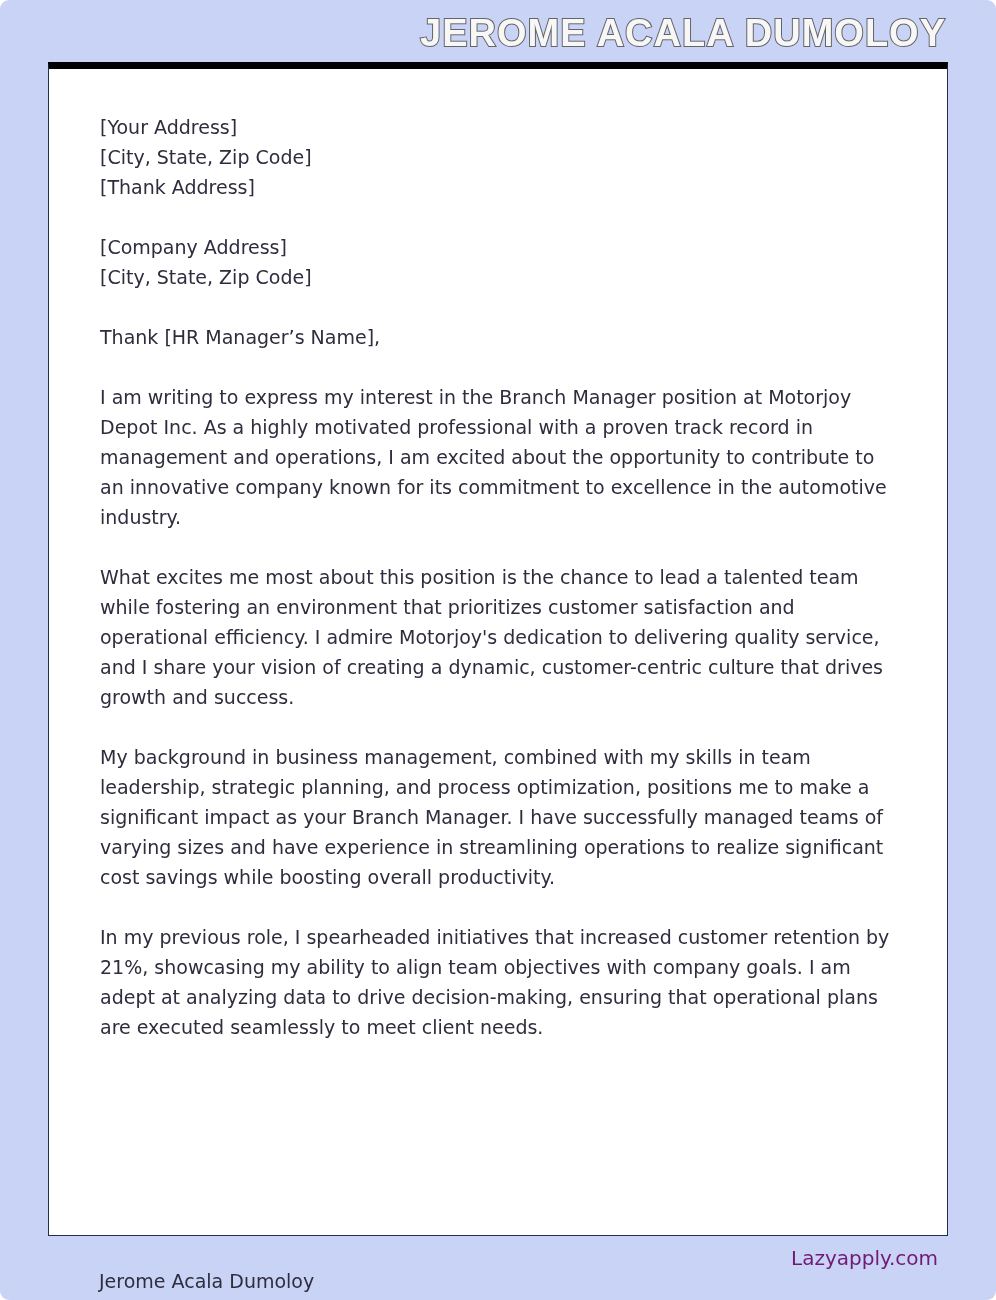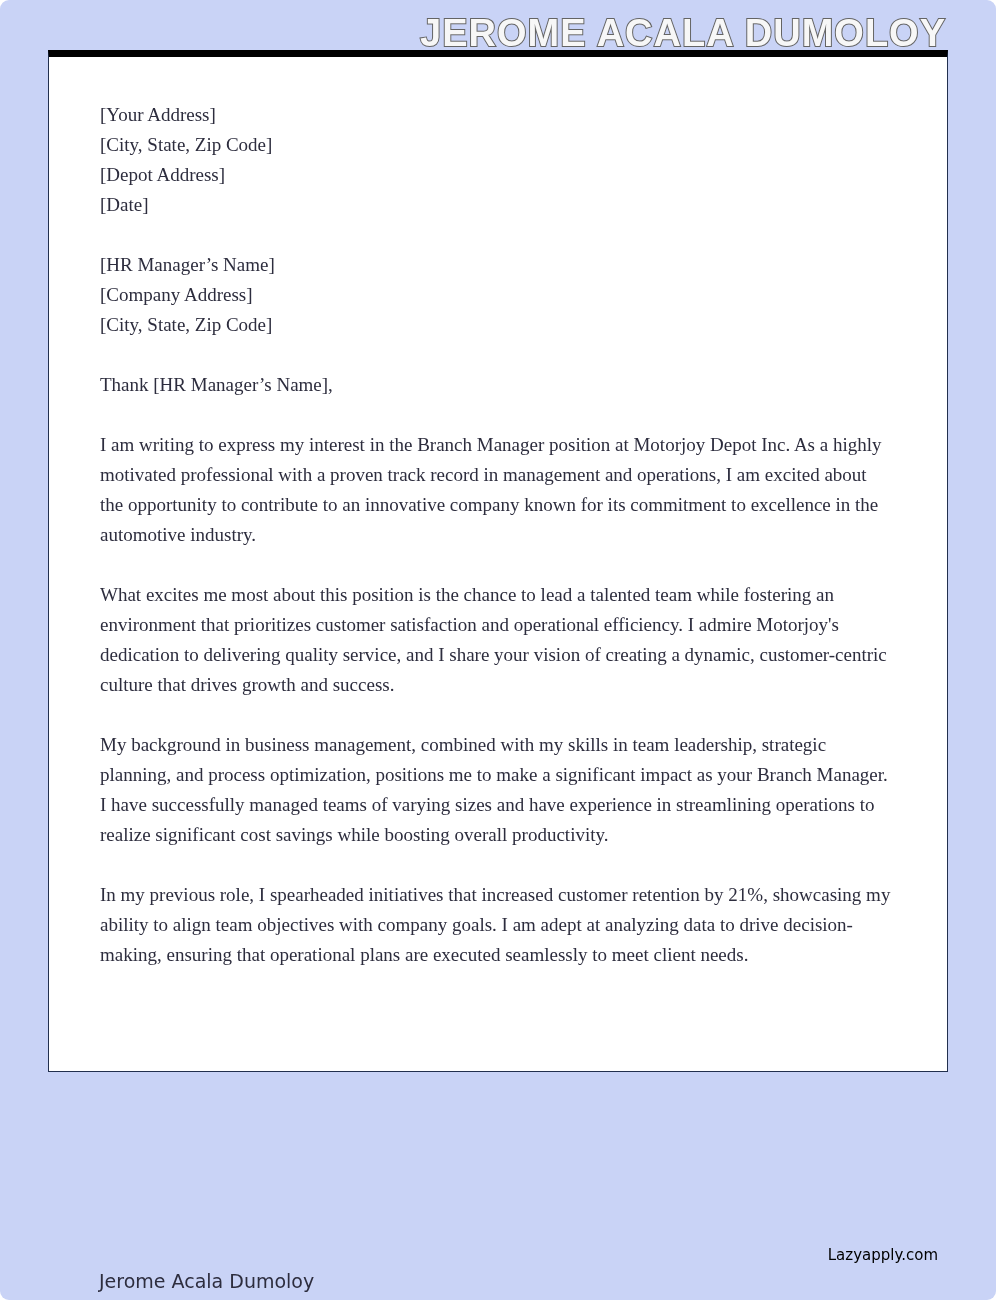--- a/index.html
+++ b/index.html
@@ -21,44 +21,43 @@
     font-weight: 700;
     letter-spacing: 1px;
     color: #f7f7f7;
     -webkit-text-stroke: 2px #646464;
     paint-order: stroke fill;
     white-space: nowrap;
   }
   .page {
     position: absolute;
     left: 48px;
-    top: 50px;
+    top: 62px;
     width: 900px;
-    height: 1022px;
+    height: 1174px;
     background: #ffffff;
     border: 1px solid #22304e;
     border-top: 7px solid #000000;
     box-sizing: border-box;
-    font-family: Liberation Serif, serif;
   }
   .content {
     padding: 43px 55px 0 51px;
     font-size: 19px;
     line-height: 30px;
     color: #2d2d3e;
   }
   .block { margin: 0 0 30px 0; }
   .line { min-height: 30px; }
   .para { margin: 16px 0 30px 0; }
   .watermark {
     position: absolute;
     right: 58px;
     top: 1246px;
-    font-size: 15px;
-    color: #000000;
+    font-size: 20px;
+    color: #701a75;
   }
   .signature {
     position: absolute;
     left: 99px;
     top: 1270px;
     font-size: 19px;
     color: #2d2d3e;
   }
 </style>
 </head>
@@ -67,26 +66,24 @@
 <div class="canvas">
 
   <div class="header-title">JEROME ACALA DUMOLOY</div>
 
   <div class="page">
     <div class="content">
 
       <div class="block">
         <div class="line">[Your Address]</div>
         <div class="line">[City, State, Zip Code]</div>
-        <div class="line">[Depot Address]</div>
-        <div class="line">[Date]</div>
+        <div class="line">[Thank Address]</div>
       </div>
 
       <div class="block">
-        <div class="line">[HR Manager’s Name]</div>
         <div class="line">[Company Address]</div>
         <div class="line">[City, State, Zip Code]</div>
       </div>
 
       <div class="block">Thank [HR Manager’s Name],</div>
 
       <div class="para">I am writing to express my interest in the Branch Manager position at Motorjoy Depot Inc. As a highly motivated professional with a proven track record in management and operations, I am excited about the opportunity to contribute to an innovative company known for its commitment to excellence in the automotive industry.</div>
       <div class="para">What excites me most about this position is the chance to lead a talented team while fostering an environment that prioritizes customer satisfaction and operational efficiency. I admire Motorjoy's dedication to delivering quality service, and I share your vision of creating a dynamic, customer-centric culture that drives growth and success.</div>
       <div class="para">My background in business management, combined with my skills in team leadership, strategic planning, and process optimization, positions me to make a significant impact as your Branch Manager. I have successfully managed teams of varying sizes and have experience in streamlining operations to realize significant cost savings while boosting overall productivity.</div>
       <div class="para">In my previous role, I spearheaded initiatives that increased customer retention by 21%, showcasing my ability to align team objectives with company goals. I am adept at analyzing data to drive decision-making, ensuring that operational plans are executed seamlessly to meet client needs.</div>

